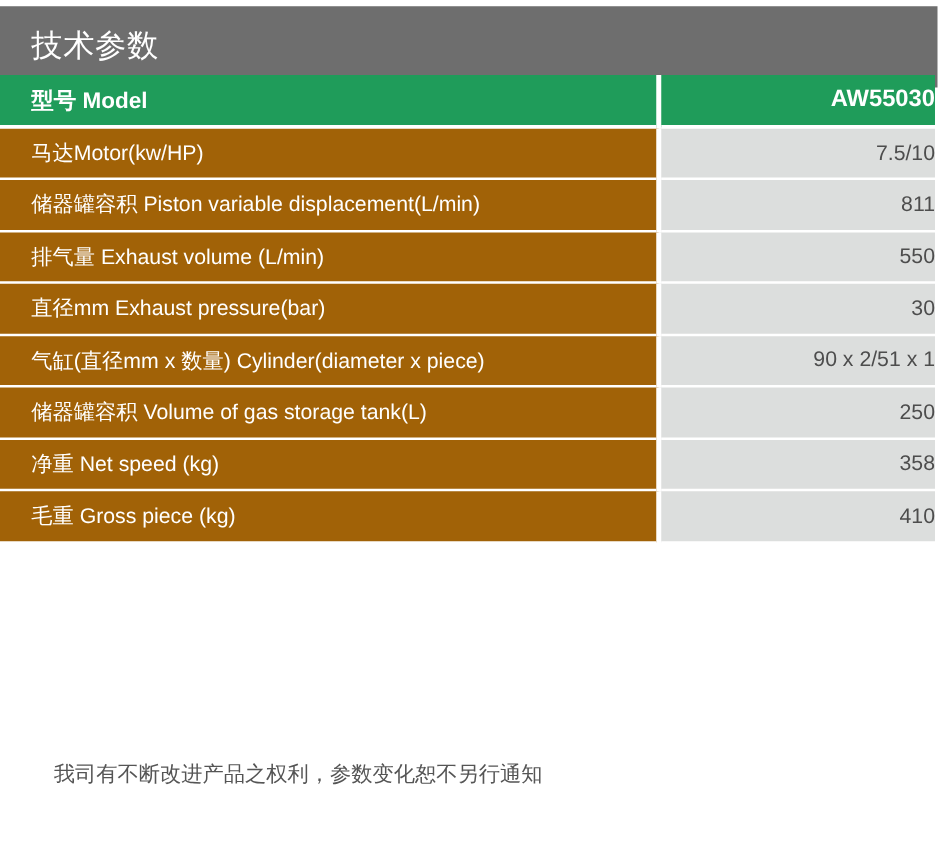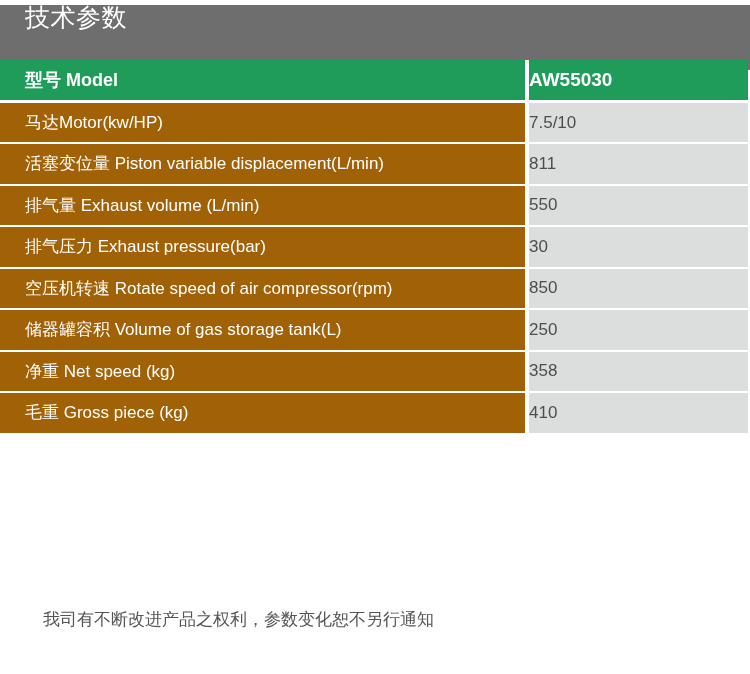--- a/index.html
+++ b/index.html
@@ -23,21 +23,21 @@
 
   
   .title-bar {
     position: absolute;
     left: 0;
     top: 5px;
     width: 750px;
     height: 65px;
     background: #6e6e6e;
     display: flex;
-    align-items: flex-start;
+    align-items: center;
   }
   .title-text {
     color: #ffffff;
     font-size: 25px;
     line-height: 1;
     letter-spacing: 0.5px;
     padding-left: 25px;
     font-weight: 400;
   }
 
@@ -67,21 +67,21 @@
     padding-left: 25px !important;
     box-sizing: border-box;
     border-right: 4px solid #ffffff;
     white-space: nowrap;
   }
   .col-value {
     width: 219px;
     background: #dcdedd;
     color: #4d4d4d;
     font-size: 17px;
-    text-align: left;
+    text-align: right;
     white-space: nowrap;
   }
 
   
   .row-head .col-label,
   .row-head .col-value {
     background: #1f9c5a;
     color: #ffffff;
     font-weight: bold;
   }
@@ -121,34 +121,34 @@
     <tbody>
       <tr class="row-head">
         <td class="col-label">型号 Model</td>
         <td class="col-value">AW55030</td>
       </tr>
       <tr>
         <td class="col-label">马达Motor(kw/HP)</td>
         <td class="col-value">7.5/10</td>
       </tr>
       <tr>
-        <td class="col-label">活塞变位量 Piston variable displacement(L/min)</td>
+        <td class="col-label">储器罐容积 Piston variable displacement(L/min)</td>
         <td class="col-value">811</td>
       </tr>
       <tr>
         <td class="col-label">排气量 Exhaust volume (L/min)</td>
         <td class="col-value">550</td>
       </tr>
       <tr>
-        <td class="col-label">排气压力 Exhaust pressure(bar)</td>
+        <td class="col-label">直径mm Exhaust pressure(bar)</td>
         <td class="col-value">30</td>
       </tr>
       <tr>
-        <td class="col-label">空压机转速 Rotate speed of air compressor(rpm)</td>
-        <td class="col-value">850</td>
+        <td class="col-label">气缸(直径mm x 数量) Cylinder(diameter x piece)</td>
+        <td class="col-value">90 x 2/51 x 1</td>
       </tr>
       <tr>
         <td class="col-label">储器罐容积 Volume of gas storage tank(L)</td>
         <td class="col-value">250</td>
       </tr>
       <tr>
         <td class="col-label">净重 Net speed (kg)</td>
         <td class="col-value">358</td>
       </tr>
       <tr>

